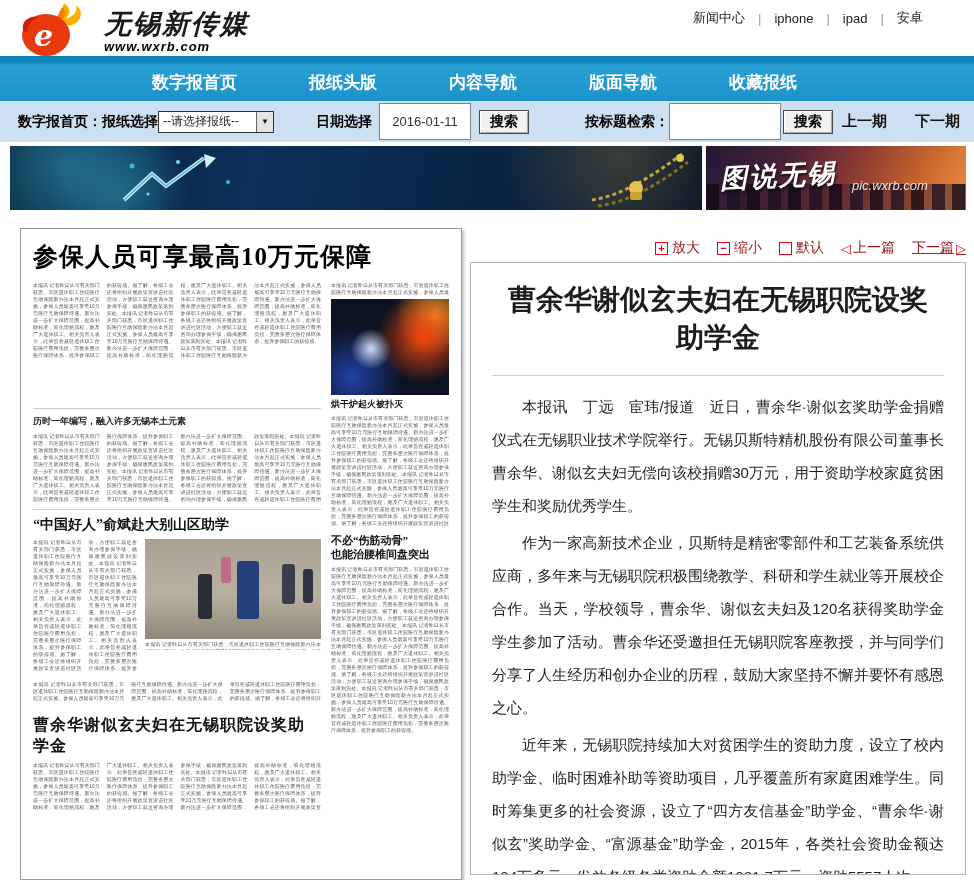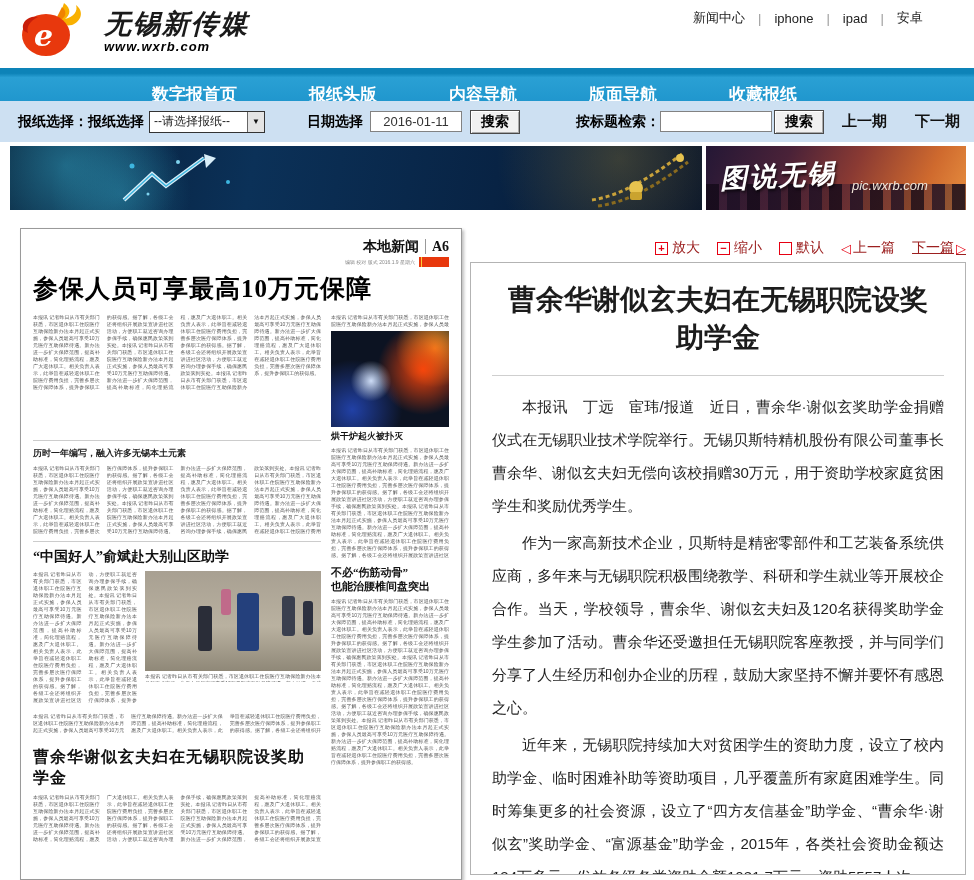--- a/index.html
+++ b/index.html
@@ -12,35 +12,35 @@
   .logo-text { margin-left:4px; }
   .site-name { font-size:27px; font-weight:bold; font-style:italic; color:#1a1a1a; letter-spacing:2px; font-family:Liberation Mono, monospace; }
   .site-url { font-size:13px; font-weight:bold; font-style:italic; color:#000000; margin-top:-3px; letter-spacing:1px; }
   .header-right { position:absolute; left:680px; top:9px; font-size:13px; color:#222; }
   .header-date { margin-bottom:6px; padding-left:4px; }
   .header-links { display:flex; align-items:center; }
   .header-links a { color:#222; text-decoration:none; padding:0 13px; cursor:pointer; }
   .hl-sep { color:#999; }
 
   
-  .main-nav { position:absolute; top:68px; left:0; width:100%; height:58px;
+  .main-nav { position:absolute; top:56px; left:0; width:100%; height:58px;
     background:linear-gradient(180deg,#0d83b8 0%,#0d83b8 10%,#2aa0d4 18%,#1c93cb 80%,#0f81b2 100%);
     border-bottom:5px solid #7cb32e; display:flex; align-items:center; padding-left:152px; }
   .nav-item { color:#fff; font-size:17px; font-weight:bold; margin-right:72px; cursor:pointer; white-space:nowrap; }
 
   
   .search-bar { position:absolute; top:101px; left:0; width:100%; height:41px; background:#cde0f2;
     display:flex; align-items:center; font-size:14px; font-weight:bold; color:#000; }
   .sb-label { white-space:nowrap; }
   .select-box { display:flex; align-items:center; width:116px; height:22px; background:#fff;
-    border:1px solid #333; margin-left:5px; font-weight:normal; font-size:12px; color:#222; cursor:pointer; }
+    border:1px solid #333; font-weight:normal; font-size:12px; color:#222; cursor:pointer; }
   .select-box .val { flex:1; padding-left:4px; white-space:nowrap; overflow:hidden; }
   .select-arrow { width:17px; height:100%; background:#e4e4e4; border-left:1px solid #666;
     display:flex; align-items:center; justify-content:center; font-size:8px; color:#111; }
-  .sb-input { height:21px; border:1px solid #828282; background:#fff; font-size:13px; color:#333;
+  .sb-input { height:37px; border:1px solid #828282; background:#fff; font-size:13px; color:#333;
     text-align:center; font-family:"Liberation Sans",sans-serif; }
   .sb-btn { margin-left:8px; height:24px; padding:0 10px; font-size:14px; font-weight:bold; color:#000;
     background:#f1f1f1; border:1px solid #4a4a4a; box-shadow:inset 1px 1px 0 #fff, inset -1px -1px 0 #aaa; cursor:pointer; }
   .issue-btn { font-size:15px; font-weight:bold; color:#111; cursor:pointer; white-space:nowrap; }
 
   
   .banner-row { position:absolute; top:146px; left:10px; width:956px; height:64px; display:flex; gap:4px; }
   .banner-finance { position:relative; width:692px; height:64px; overflow:hidden; cursor:pointer;
     background:
       radial-gradient(circle at 8% 30%, rgba(60,190,220,.45), transparent 18%),
@@ -151,21 +151,21 @@
 
   <nav class="main-nav">
     <span class="nav-item">数字报首页</span>
     <span class="nav-item">报纸头版</span>
     <span class="nav-item">内容导航</span>
     <span class="nav-item">版面导航</span>
     <span class="nav-item">收藏报纸</span>
   </nav>
 
   <div class="search-bar">
-    <span class="sb-label" style="margin-left:18px;">报纸选择：</span>
+    <span class="sb-label" style="margin-left:18px;">数字报首页：</span>
     <span class="sb-label">报纸选择</span>
     <div class="select-box">
       <span class="val">--请选择报纸--</span>
       <span class="select-arrow">▼</span>
     </div>
     <span class="sb-label" style="margin-left:42px;">日期选择</span>
     <input class="sb-input" style="width: 92px; margin-left: 7px;" value="2016-01-11">
     <button class="sb-btn">搜索</button>
     <span class="sb-label" style="margin-left:56px;">按标题检索：</span>
     <input class="sb-input" style="width: 112px;">
@@ -194,27 +194,20 @@
       </svg>
     </div>
     <div class="banner-pic">
       <div class="buildings"></div>
       <span class="banner-pic-title">图说无锡</span>
       <span class="banner-pic-url">pic.wxrb.com</span>
     </div>
   </div>
 
   <div class="paper-thumb">
-    <div class="paper-head">
-      <span class="paper-section">本地新闻</span><span class="paper-pageno">A6</span>
-      <div class="paper-meta-row">
-        <span class="paper-meta">编辑 校对 版式  2016.1.9 星期六</span>
-        <span class="paper-badge"></span>
-      </div>
-    </div>
     <div class="lead-headline">参保人员可享最高10万元保障</div>
 
     <div class="paper-body">
       <div class="paper-left">
         <div class="tiny cols4 h120">本报讯 记者昨日从市有关部门获悉，市区退休职工住院医疗互助保险新办法本月起正式实施，参保人员最高可享受10万元医疗互助保障待遇。新办法进一步扩大保障范围，提高补助标准，简化理赔流程，惠及广大退休职工。相关负责人表示，此举旨在减轻退休职工住院医疗费用负担，完善多层次医疗保障体系，提升参保职工的获得感。据了解，各级工会还将组织开展政策宣讲进社区活动，方便职工就近咨询办理参保手续，确保惠民政策落到实处。本报讯 记者昨日从市有关部门获悉，市区退休职工住院医疗互助保险新办法本月起正式实施，参保人员最高可享受10万元医疗互助保障待遇。新办法进一步扩大保障范围，提高补助标准，简化理赔流程，惠及广大退休职工。相关负责人表示，此举旨在减轻退休职工住院医疗费用负担，完善多层次医疗保障体系，提升参保职工的获得感。据了解，各级工会还将组织开展政策宣讲进社区活动，方便职工就近咨询办理参保手续，确保惠民政策落到实处。本报讯 记者昨日从市有关部门获悉，市区退休职工住院医疗互助保险新办法本月起正式实施，参保人员最高可享受10万元医疗互助保障待遇。新办法进一步扩大保障范围，提高补助标准，简化理赔流程，惠及广大退休职工。相关负责人表示，此举旨在减轻退休职工住院医疗费用负担，完善多层次医疗保障体系，提升参保职工的获得感。</div>
         <div class="p-divider"></div>
         <div class="a2-sub">历时一年编写，融入许多无锡本土元素</div>
         <div class="tiny cols4 h70">本报讯 记者昨日从市有关部门获悉，市区退休职工住院医疗互助保险新办法本月起正式实施，参保人员最高可享受10万元医疗互助保障待遇。新办法进一步扩大保障范围，提高补助标准，简化理赔流程，惠及广大退休职工。相关负责人表示，此举旨在减轻退休职工住院医疗费用负担，完善多层次医疗保障体系，提升参保职工的获得感。据了解，各级工会还将组织开展政策宣讲进社区活动，方便职工就近咨询办理参保手续，确保惠民政策落到实处。本报讯 记者昨日从市有关部门获悉，市区退休职工住院医疗互助保险新办法本月起正式实施，参保人员最高可享受10万元医疗互助保障待遇。新办法进一步扩大保障范围，提高补助标准，简化理赔流程，惠及广大退休职工。相关负责人表示，此举旨在减轻退休职工住院医疗费用负担，完善多层次医疗保障体系，提升参保职工的获得感。据了解，各级工会还将组织开展政策宣讲进社区活动，方便职工就近咨询办理参保手续，确保惠民政策落到实处。本报讯 记者昨日从市有关部门获悉，市区退休职工住院医疗互助保险新办法本月起正式实施，参保人员最高可享受10万元医疗互助保障待遇。新办法进一步扩大保障范围，提高补助标准，简化理赔流程，惠及广大退休职工。相关负责人表示，此举旨在减轻退休职工住院医疗费用负担，完善多层次医疗保障体系，提升参保职工的获得感。</div>
         <div class="p-divider"></div>
         <div class="a3-headline">“中国好人”俞斌赴大别山区助学</div>

